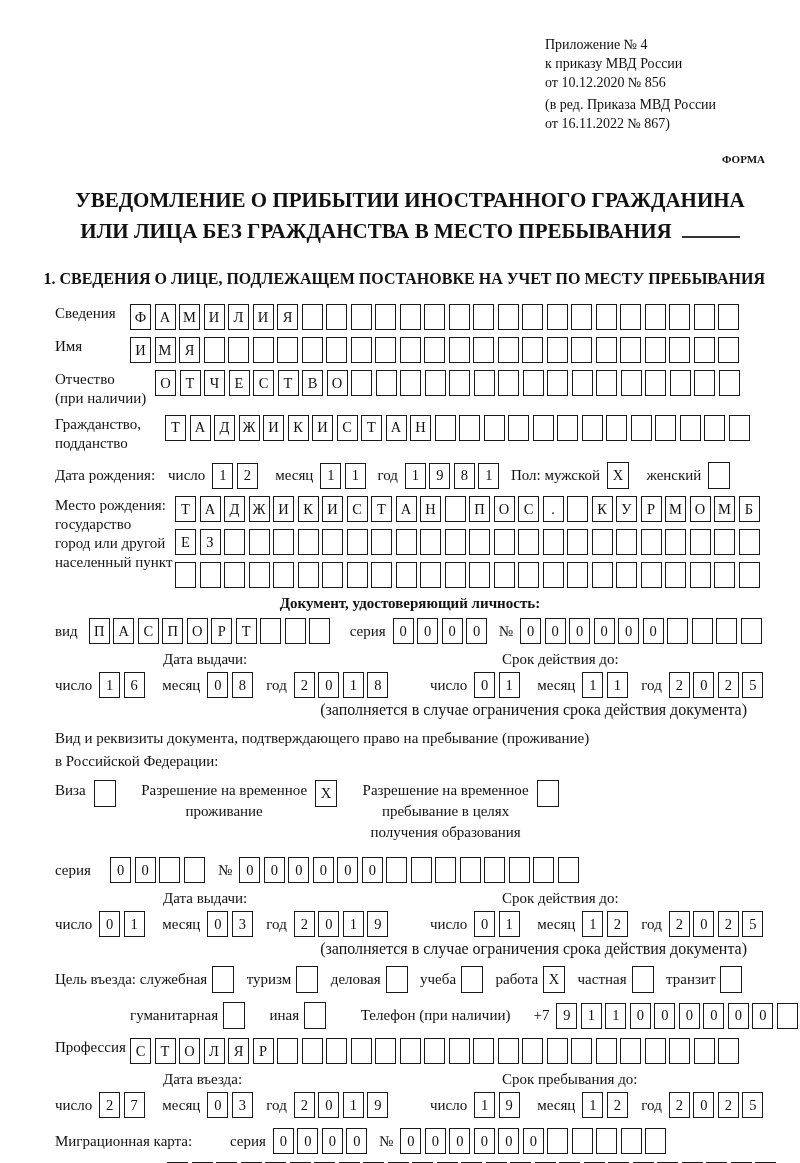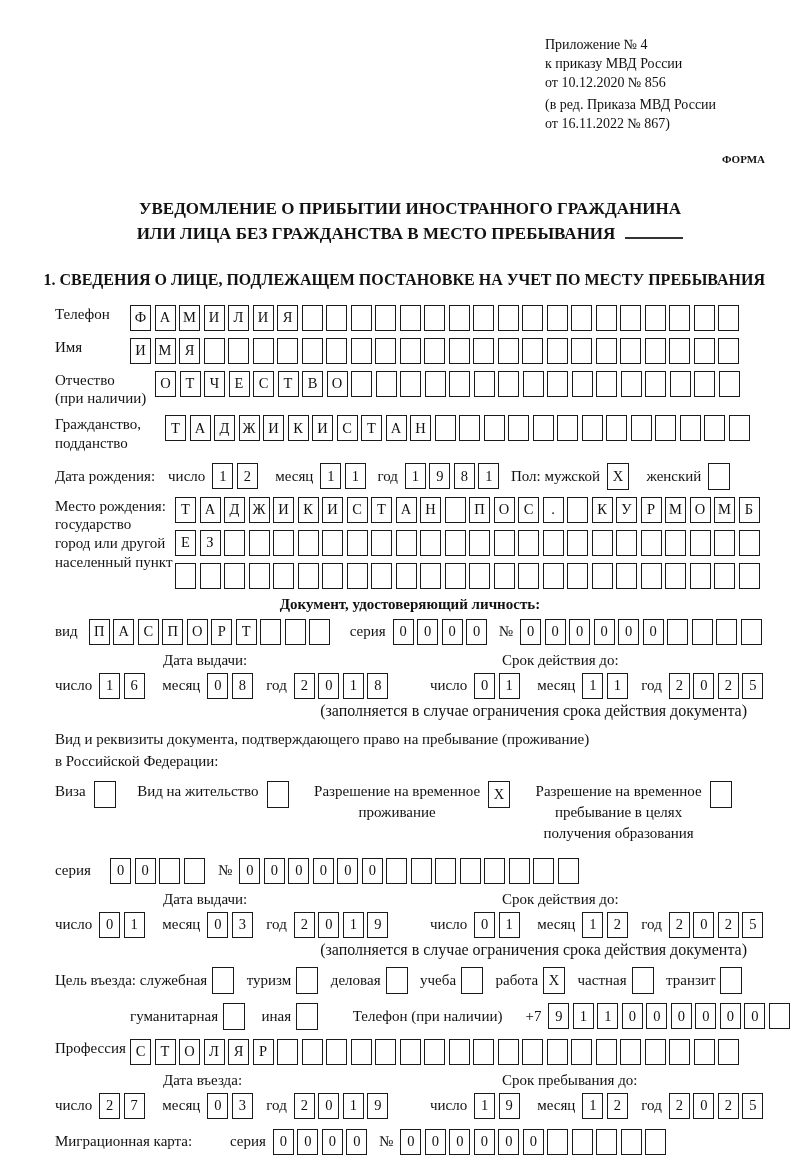--- a/index.html
+++ b/index.html
@@ -19,21 +19,21 @@
   .flabel{flex-shrink:0;line-height:1.25;}
   .w75{width:75px;} .w100{width:100px;} .w110{width:110px;} .w120{width:120px;}
   .inline{display:flex;align-items:center;}
   .lab{margin:0 7px 0 0;white-space:nowrap;}
   .gap{margin-left:14px;}
 
   
   .hdr{margin-left:490px;font-size:14px;line-height:1.35;}
   .hdr .ed{margin-top:3px;}
   .forma{text-align:right;font-weight:bold;font-size:11px;margin:20px 0 0 0;}
-  .title{margin-top:32px;text-align:center;font-weight:bold;font-size:17px;line-height:1.45;}
+  .title{margin-top:20px;text-align:center;font-weight:bold;font-size:21px;line-height:1.45;}
   .uline{display:inline-block;width:58px;border-bottom:2px solid #333;margin-left:10px;}
   .sec-head{margin:24px 0 16px -12px;text-align:right;font-weight:bold;font-size:16px;white-space:nowrap;}
 
   .center-b{text-align:center;font-weight:bold;margin:2px 0 6px 0;}
 
   
   .twocol{display:flex;margin-bottom:2px;}
   .col-l{width:375px;flex-shrink:0;}
   .col-r{flex:1;}
   .dg-title{margin-left:108px;margin-bottom:2px;}
@@ -69,21 +69,21 @@
   <div class="forma">ФОРМА</div>
 
   <div class="title">
     <div>УВЕДОМЛЕНИЕ О ПРИБЫТИИ ИНОСТРАННОГО ГРАЖДАНИНА</div>
     <div><span>ИЛИ ЛИЦА БЕЗ ГРАЖДАНСТВА В МЕСТО ПРЕБЫВАНИЯ</span><span class="uline"></span></div>
   </div>
 
   <div class="sec-head">1. СВЕДЕНИЯ О ЛИЦЕ, ПОДЛЕЖАЩЕМ ПОСТАНОВКЕ НА УЧЕТ ПО МЕСТУ ПРЕБЫВАНИЯ</div>
 
   <div class="frow">
-    <div class="flabel w75">Телефон</div>
+    <div class="flabel w75">Сведения</div>
     <div class="cells">
         <span class="cell">Ф</span>
         <span class="cell">А</span>
         <span class="cell">М</span>
         <span class="cell">И</span>
         <span class="cell">Л</span>
         <span class="cell">И</span>
         <span class="cell">Я</span>
         <span class="cell"></span>
         <span class="cell"></span>
@@ -414,26 +414,20 @@
     <div>в Российской Федерации:</div>
   </div>
 
   <div class="permit-row">
     <div class="permit-item">
       <span class="permit-lbl">Виза</span>
       <span class="cells cb">
           <span class="cell"></span>
         </span>
     </div>
-    <div class="permit-item" style="margin-left:18px;">
-      <span class="permit-lbl">Вид на жительство</span>
-      <span class="cells cb">
-          <span class="cell"></span>
-        </span>
-    </div>
     <div class="permit-item" style="margin-left:22px;">
       <span class="permit-lbl">
         <div>Разрешение на временное</div>
         <div>проживание</div>
       </span>
       <span class="cells cb">
           <span class="cell">X</span>
         </span>
     </div>
     <div class="permit-item" style="margin-left:22px;">
@@ -569,21 +563,21 @@
         </span>
       </div>
   </div>
   <div class="purpose-row" style="margin-left:75px;">
     <div class="pair">
         <span class="lab">гуманитарная</span>
         <span class="cells cb">
           <span class="cell"></span>
         </span>
       </div>
-    <div class="pair" style="margin-left:4px;justify-content:space-between;">
+    <div class="pair" style="margin-left:12px;justify-content:space-between;">
         <span class="lab">иная</span>
         <span class="cells cb">
           <span class="cell"></span>
         </span>
       </div>
     <span class="lab" style="margin-left:22px;">Телефон (при наличии)</span>
     <span class="lab" style="margin-left:16px;">+7</span>
     <span class="cells">
         <span class="cell">9</span>
         <span class="cell">1</span>

